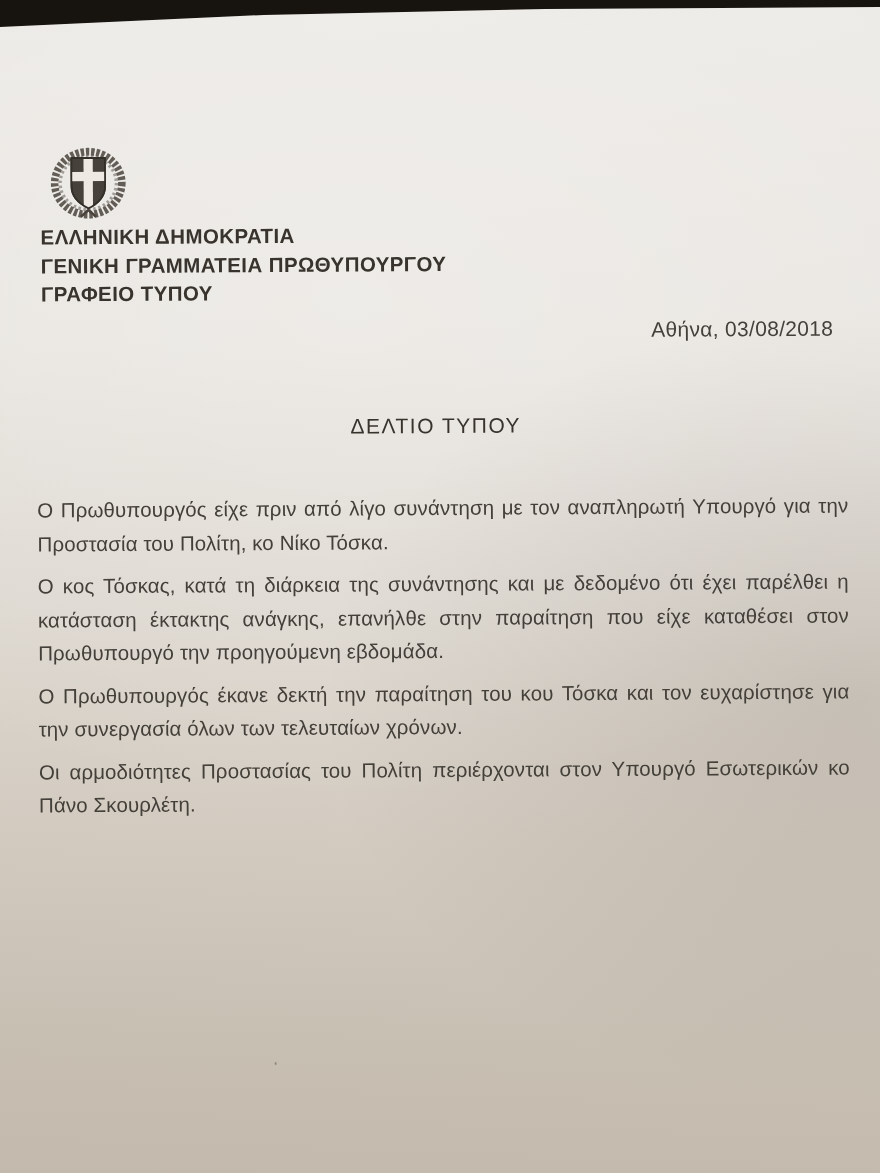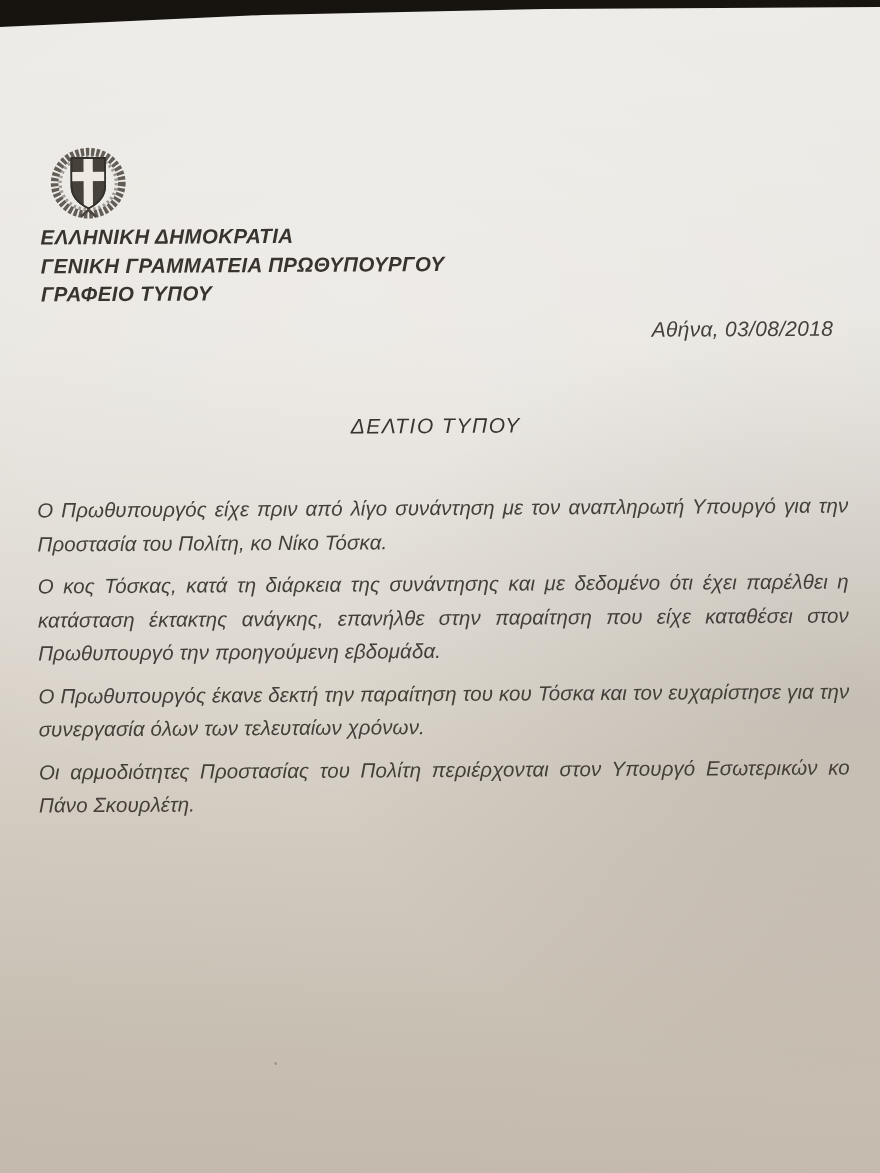--- a/index.html
+++ b/index.html
@@ -24,21 +24,20 @@
     background:
       radial-gradient(760px 560px at 97% 60%, rgba(92,80,66,0.16), rgba(92,80,66,0) 70%),
       radial-gradient(1250px 820px at 40% 26%, rgba(255,255,255,0.20), rgba(255,255,255,0) 62%),
       linear-gradient(182deg,
         var(--paper-top) 0%,
         #e9e6e1 30%,
         #ded9d1 52%,
         #d2cabf 72%,
         #c8bfb3 88%,
         var(--paper-bottom) 100%);
-    font-style: italic;
   }
   .sheet-content{
     position:absolute;
     inset:0;
     transform:rotate(-0.35deg);
     transform-origin:50% 40%;
     color:var(--ink);
   }
   
   .emblem{

